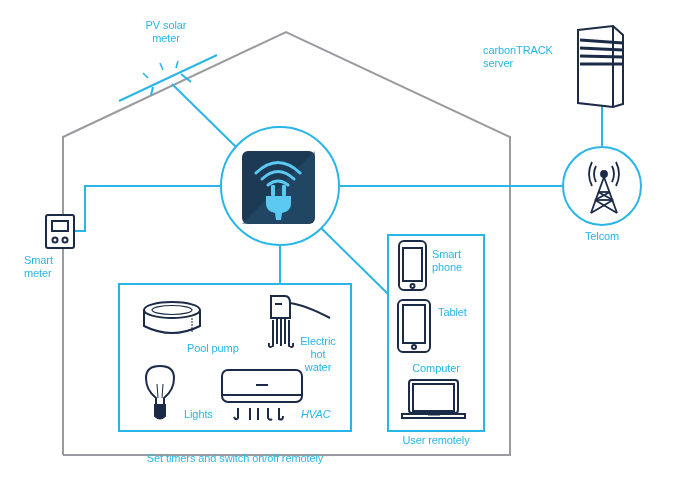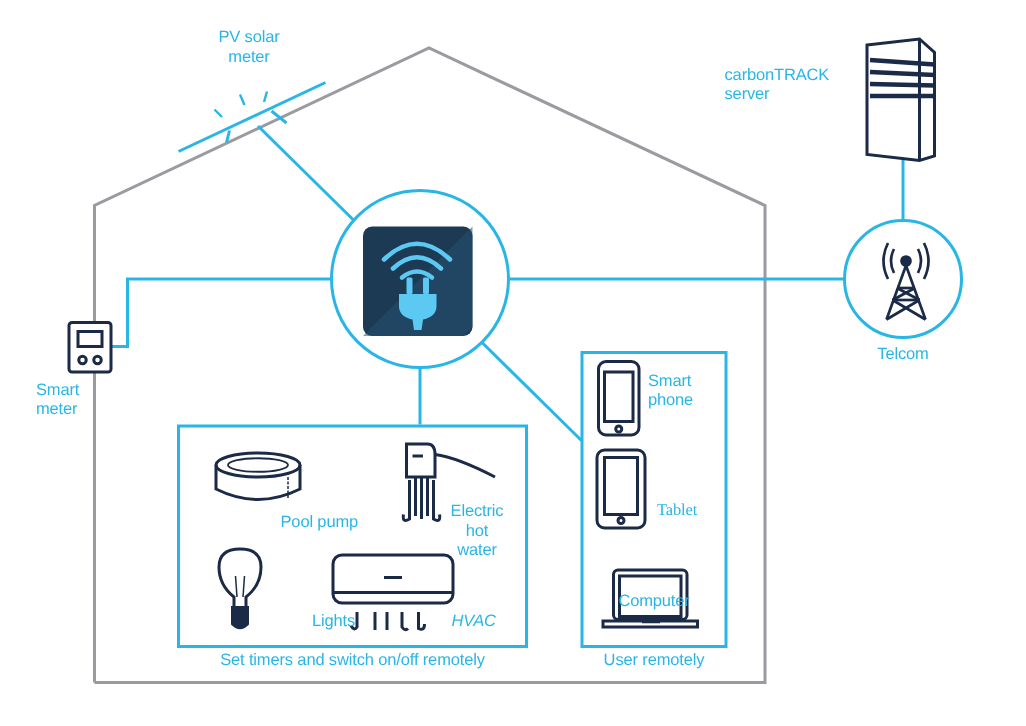--- a/index.html
+++ b/index.html
@@ -165,27 +165,27 @@
 </div>
 
 <div class="lbl" style="left:187px; top:342px;">Pool pump</div>
 
 <div class="lbl c" style="left:292px; top:335px; width:52px;">
   <div>Electric</div>
   <div>hot</div>
   <div>water</div>
 </div>
 
-<div class="lbl" style="left:184px; top:408px;margin-left:24px;">Lights</div>
+<div class="lbl" style="left:184px; top:408px;">Lights</div>
 <div class="lbl" style="left:301px; top:408px;font-style:italic;">HVAC</div>
 
-<div class="lbl c" style="left:119px; top:434px; width:232px;">Set timers and switch on/off remotely</div>
+<div class="lbl c" style="left:119px; top:452px; width:232px;">Set timers and switch on/off remotely</div>
 
 <div class="lbl" style="left:432px; top:248px;">
   <div>Smart</div>
   <div>phone</div>
 </div>
 
-<div class="lbl" style="left:438px; top:334px;font-family:Liberation Serif, serif;">Tablet</div>
+<div class="lbl" style="left:438px; top:306px;">Tablet</div>
 
-<div class="lbl c" style="left:396px; top:362px; width:80px;margin-top:33px;">Computer</div>
+<div class="lbl c" style="left:396px; top:362px; width:80px;">Computer</div>
 
 <div class="lbl c" style="left:388px; top:434px; width:96px;">User remotely</div>
 
 </body></html>

